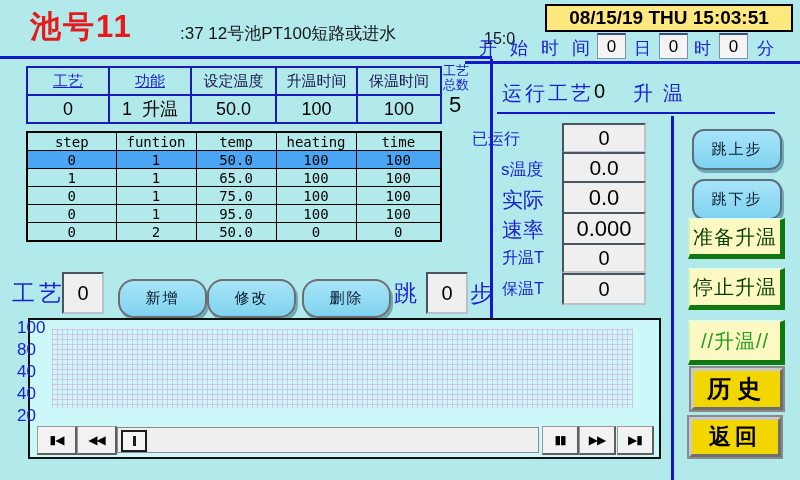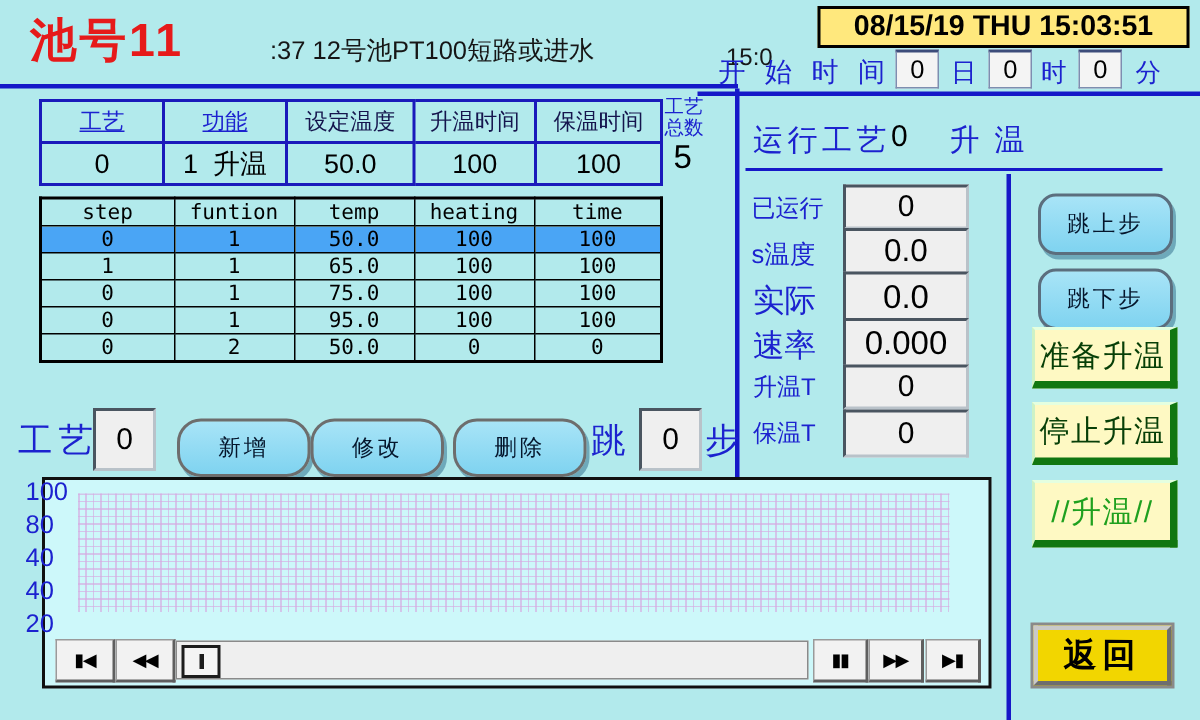--- a/index.html
+++ b/index.html
@@ -85,21 +85,21 @@
   .track{background:#efefef;border:1px solid #8a8a8a;}
   .thumb{width:22px;height:18px;margin:2px 0 0 3px;background:#f4f4f4;
          border:2px solid #1c1c1c;display:flex;align-items:center;justify-content:center;}
   .thumb-bar{width:3px;height:10px;background:#1c1c1c;}
 </style>
 </head>
 <body>
 
 <div id="canvas">
 
-  <div class="abs pool-title" style="left:20px;top:6px;">池号11</div>
+  <div class="abs pool-title" style="left:30px;top:6px;">池号11</div>
 
   <div class="abs alarm" style="left:180px;top:22px;">:37  12号池PT100短路或进水</div>
 
   <div class="abs alarm2" style="left:484px;top:30px;">15:0</div>
 
   <div class="abs datetime" style="left:545px;top:4px;width:244px;height:24px;">08/15/19 THU  15:03:51</div>
 
   <div class="abs blue-lbl" style="left:479px;top:36px;font-size:18px;letter-spacing:4px;">开 始 时 间 :</div>
   <div class="abs sbox" style="left:597px;top:33px;">0</div>
   <div class="abs blue-lbl" style="left:634px;top:37px;font-size:17px;">日</div>
@@ -207,21 +207,21 @@
   <div class="abs bbtn small" style="left:207px;top:279px;width:85px;height:35px;">修改</div>
   <div class="abs blue-lbl" style="left:394px;top:278px;font-size:23px;">跳</div>
   <div class="abs vbox" style="left:426px;top:272px;width:38px;height:38px;font-size:20px;">0</div>
   <div class="abs blue-lbl" style="left:470px;top:278px;font-size:23px;">步</div>
 
   <div class="abs blue-lbl" style="left:502px;top:80px;font-size:20px;letter-spacing:3px;">运行工艺</div>
   <div class="abs" style="left:594px;top:80px;font-size:20px;color:#000;">0</div>
   <div class="abs blue-lbl" style="left:633px;top:80px;font-size:20px;letter-spacing:10px;">升温</div>
   <div class="abs" style="left:497px;top:112px;width:278px;height:2px;background:#1518c8;"></div>
 
-  <div class="abs blue-lbl" style="left:501px;top:129px;font-size:16px;">已运行</div>
+  <div class="abs blue-lbl" style="left:472px;top:129px;font-size:16px;">已运行</div>
   <div class="abs vbox" style="left:562px;top:123px;width:80px;height:26px;font-size:20px;">0</div>
 
   <div class="abs blue-lbl" style="left:501px;top:158px;font-size:17px;">s温度</div>
   <div class="abs vbox" style="left:562px;top:152px;width:80px;height:27px;font-size:21px;">0.0</div>
 
   <div class="abs blue-lbl" style="left:502px;top:186px;font-size:21px;">实际</div>
   <div class="abs vbox" style="left:562px;top:181px;width:80px;height:29px;font-size:22px;">0.0</div>
 
   <div class="abs blue-lbl" style="left:502px;top:216px;font-size:21px;">速率</div>
   <div class="abs vbox" style="left:562px;top:212px;width:80px;height:30px;font-size:22px;">0.000</div>
@@ -230,20 +230,21 @@
   <div class="abs vbox" style="left:562px;top:243px;width:80px;height:26px;font-size:20px;">0</div>
 
   <div class="abs blue-lbl" style="left:502px;top:279px;font-size:16px;">保温T</div>
   <div class="abs vbox" style="left:562px;top:273px;width:80px;height:28px;font-size:20px;">0</div>
 
   <div class="abs bbtn" style="left:692px;top:129px;width:86px;height:37px;">跳上步</div>
   <div class="abs bbtn" style="left:692px;top:179px;width:86px;height:37px;">跳下步</div>
   <div class="abs gbtn" style="left:688px;top:218px;width:90px;height:34px;">准备升温</div>
   <div class="abs gbtn" style="left:688px;top:268px;width:90px;height:35px;">停止升温</div>
   <div class="abs gbtn outline-text" style="left:688px;top:320px;width:90px;height:38px;">//升温//</div>
+  <div class="abs ybtn" style="left:691px;top:368px;width:86px;height:36px;font-size:24px;letter-spacing:6px;">历史</div>
   <div class="abs ybtn" style="left:689px;top:417px;width:86px;height:34px;font-size:22px;letter-spacing:4px;">返回</div>
 
   <div class="abs chart-box" style="left:28px;top:318px;width:629px;height:137px;">
     <div class="abs grid" style="left:22px;top:9px;width:581px;height:79px;"></div>
 
     <div class="abs tbtn" style="left:7px;top:106px;width:37px;height:26px;">▮◀</div>
     <div class="abs tbtn" style="left:47px;top:106px;width:37px;height:26px;">◀◀</div>
     <div class="abs track" style="left:87px;top:107px;width:420px;height:24px;">
       <div class="thumb">
         <div class="thumb-bar"></div>

